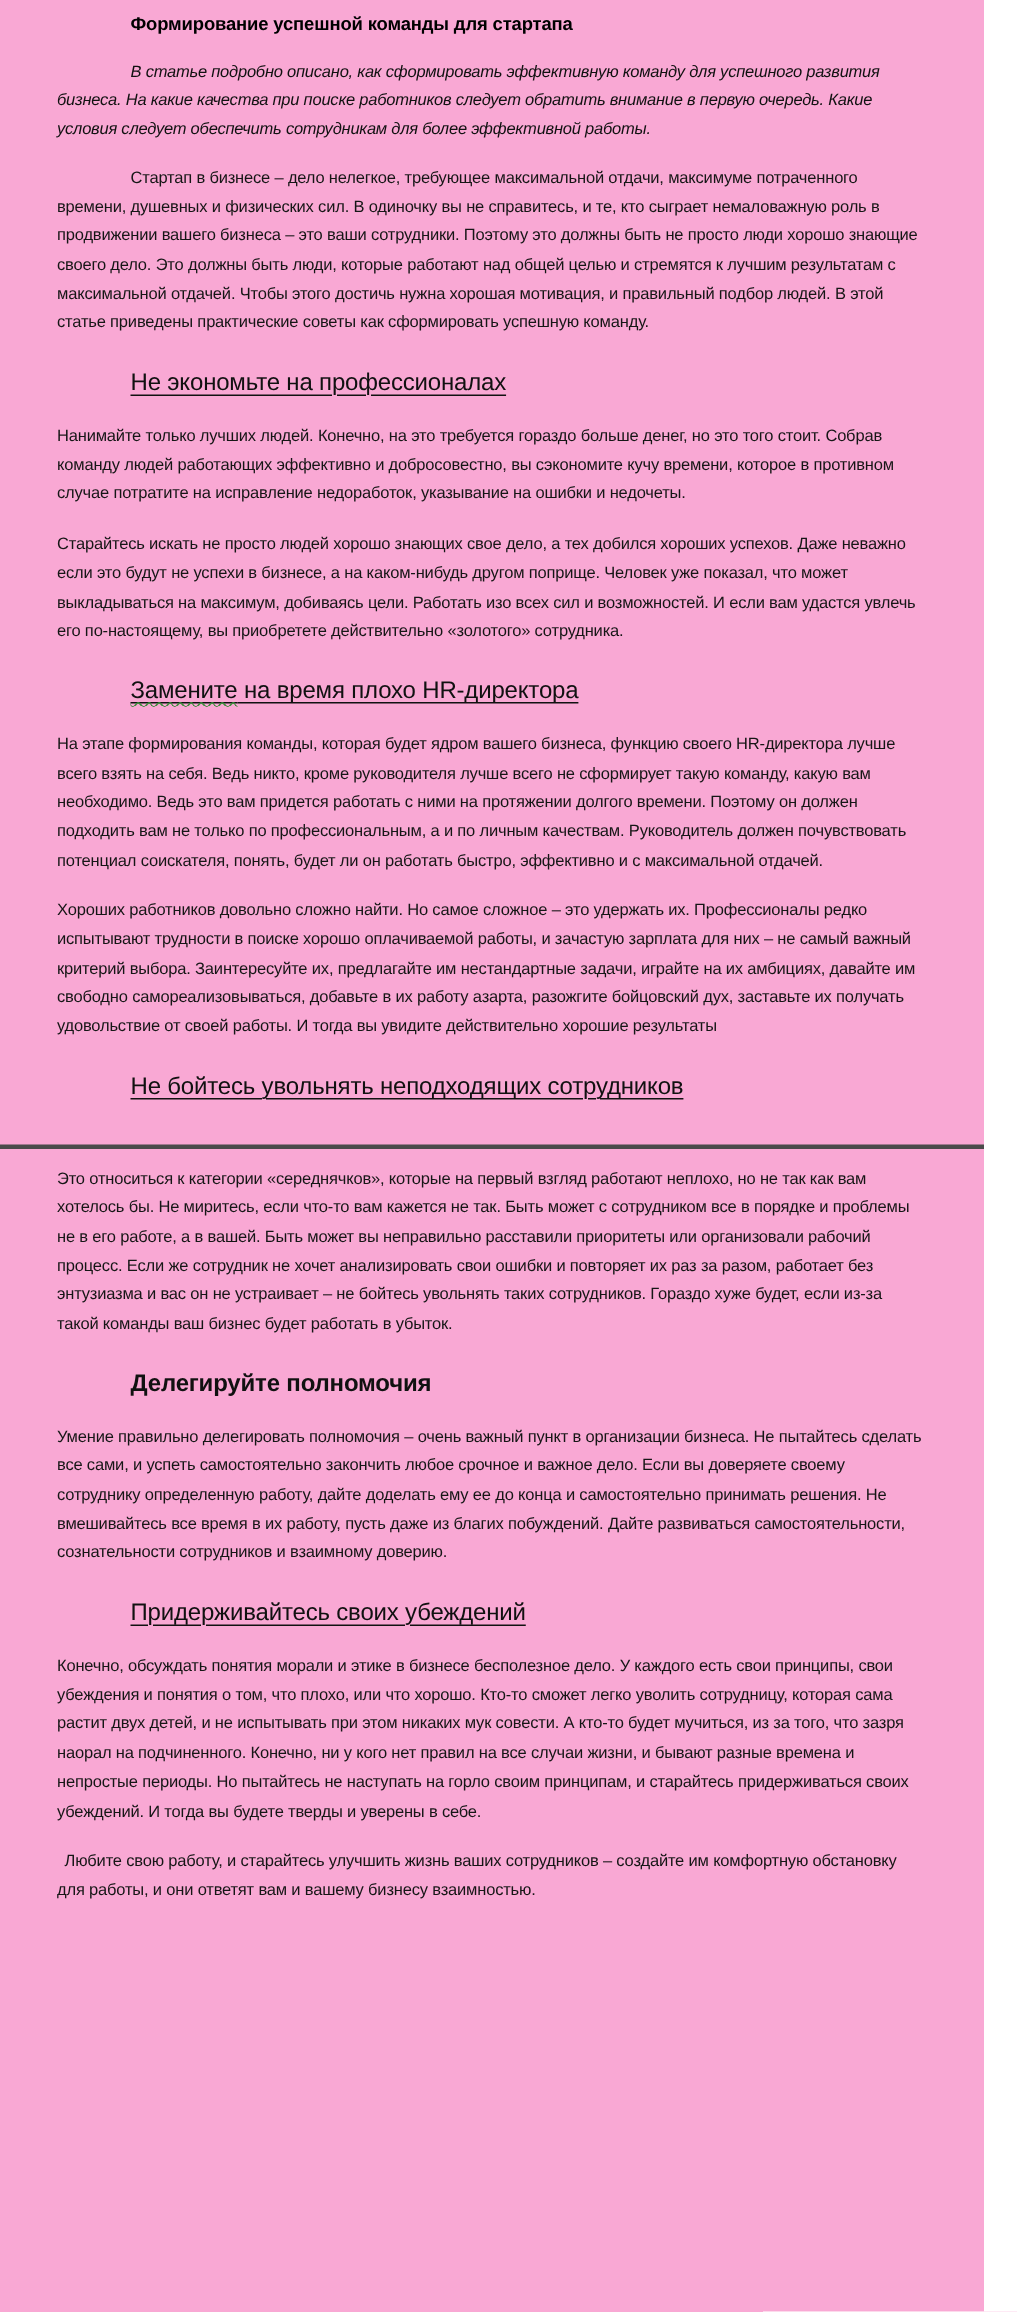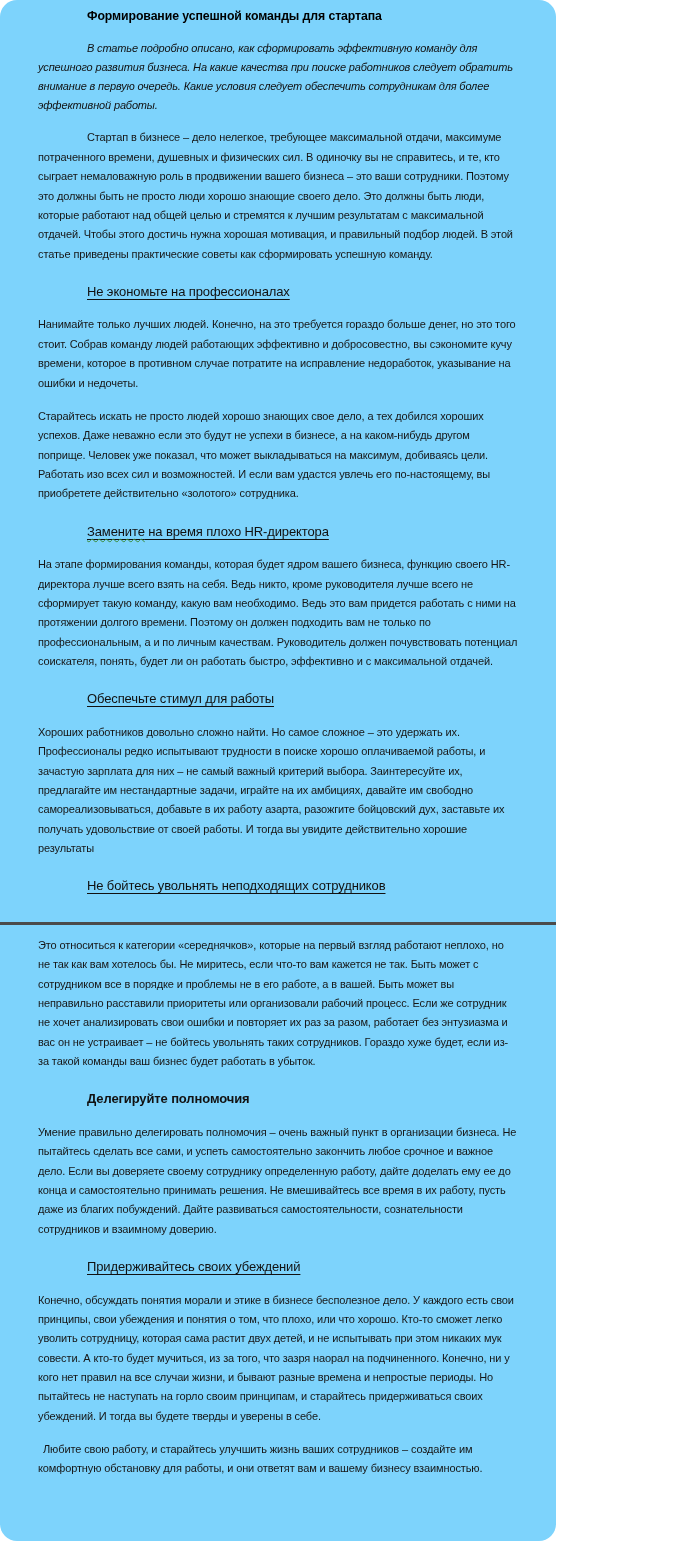--- a/index.html
+++ b/index.html
@@ -7,27 +7,26 @@
     margin: 0;
     padding: 0;
     background: #ffffff;
   }
   body {
     font-family: "Liberation Sans", "DejaVu Sans", sans-serif;
     color: #1a1a1a;
   }
   .page {
     position: relative;
-    width: 556px;
+    width: 656px;
     min-height: 1541px;
-    background: #7dd3fc;
+    background: #f9a8d4;
     box-sizing: border-box;
     padding: 0;
     overflow: hidden;
-    border-radius: 17px;
   }
   .inner {
     padding: 6px 38px 10px 38px;
   }
   
   .doc-title {
     font-size: 12.3px;
     font-weight: bold;
     line-height: 1.45;
     margin: 2px 0 0 0;
@@ -56,21 +55,21 @@
     color: #161616;
   }
   .para.first-indent {
     text-indent: 49px;
   }
   .para.lead-space {
     text-indent: 5px;
   }
   
   .heading {
-    font-size: 13px;
+    font-size: 16px;
     line-height: 1.5;
     margin: 18px 0 0 0;
     padding-left: 49px;
     letter-spacing: -0.12px;
     color: #111111;
   }
   .heading > span.h-text {
     text-decoration: underline;
     text-underline-offset: 3px;
     text-decoration-thickness: 1px;
@@ -125,23 +124,20 @@
     </div>
     <p class="para">Нанимайте только лучших людей. Конечно, на это требуется гораздо больше денег, но это того стоит. Собрав команду людей работающих эффективно и добросовестно, вы сэкономите кучу времени, которое в противном случае потратите на исправление недоработок, указывание на ошибки и недочеты.</p>
 
     <p class="para">Старайтесь искать не просто людей хорошо знающих свое дело, а тех добился хороших успехов. Даже неважно если это будут не успехи в бизнесе, а на каком-нибудь другом поприще. Человек уже показал, что может выкладываться на максимум, добиваясь цели. Работать изо всех сил и возможностей. И если вам удастся увлечь его по-настоящему, вы приобретете действительно «золотого» сотрудника.</p>
 
     <div class="heading">
       <span class="h-text"><span class="squiggle">Замените</span><span> на время плохо HR-директора</span></span>
     </div>
     <p class="para">На этапе формирования команды, которая будет ядром вашего бизнеса, функцию своего HR-директора лучше всего взять на себя. Ведь никто, кроме руководителя лучше всего не сформирует такую команду, какую вам необходимо. Ведь это вам придется работать с ними на протяжении долгого времени. Поэтому он должен подходить вам не только по профессиональным, а и по личным качествам. Руководитель должен почувствовать потенциал соискателя, понять, будет ли он работать быстро, эффективно и с максимальной отдачей.</p>
 
-    <div class="heading">
-      <span class="h-text">Обеспечьте стимул для работы</span>
-    </div>
     <p class="para">Хороших работников довольно сложно найти. Но самое сложное – это удержать их. Профессионалы редко испытывают трудности в поиске хорошо оплачиваемой работы, и зачастую зарплата для них – не самый важный критерий выбора. Заинтересуйте их, предлагайте им нестандартные задачи, играйте на их амбициях, давайте им свободно самореализовываться, добавьте в их работу азарта, разожгите бойцовский дух, заставьте их получать удовольствие от своей работы. И тогда вы увидите действительно хорошие результаты</p>
 
     <div class="heading">
       <span class="h-text">Не бойтесь увольнять неподходящих сотрудников</span>
     </div>
 
     <div class="gap-before-divider"></div>
   </div>
 
   <hr class="divider">

